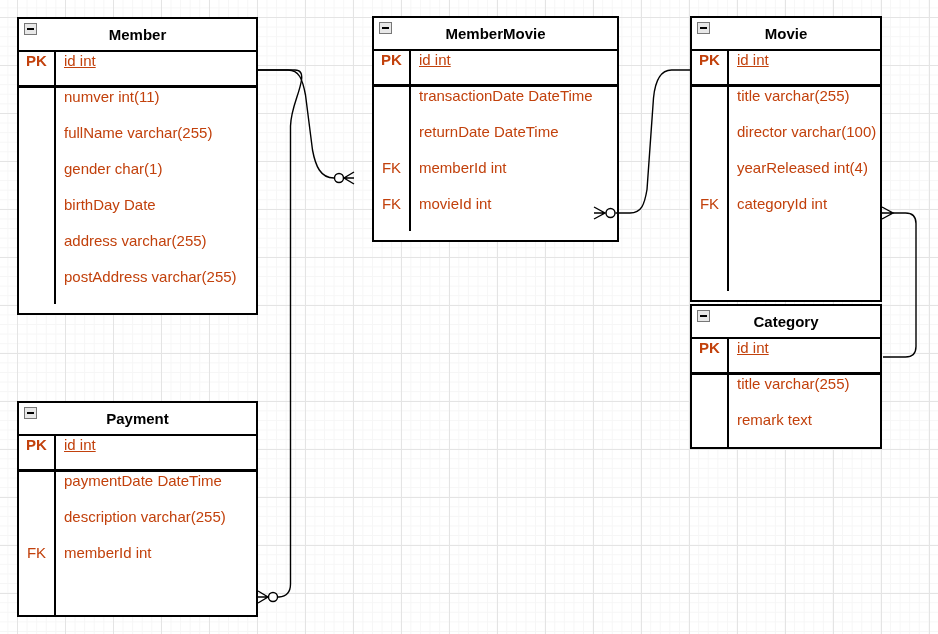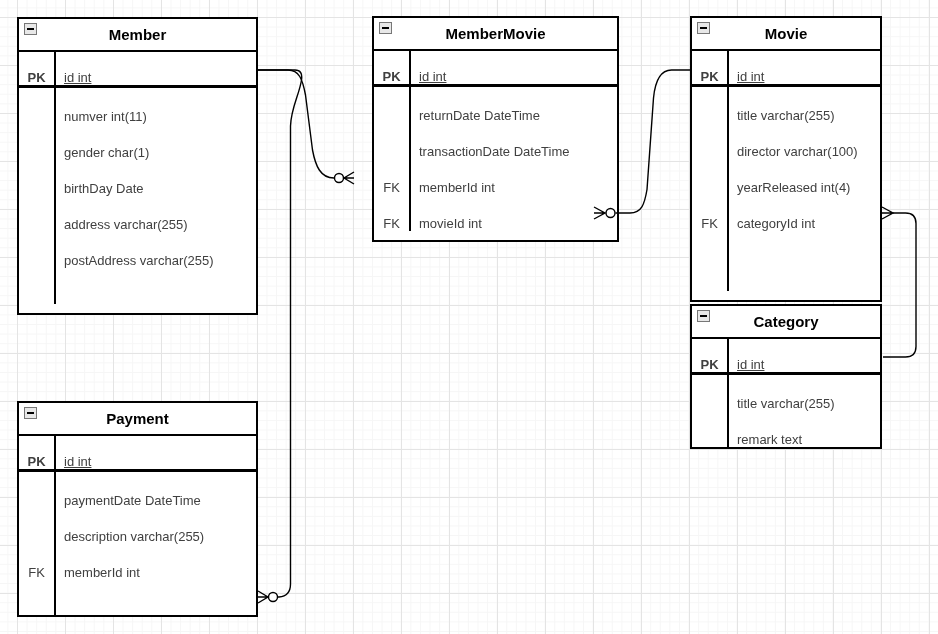--- a/index.html
+++ b/index.html
@@ -23,21 +23,21 @@
     display:flex;align-items:center;justify-content:center;
     font-weight:bold;font-size:15px;color:#000;
   }
   .collapse{
     position:absolute;left:5px;top:4px;width:13px;height:12px;
     background:#e8e8e8;border:1px solid #777;box-sizing:border-box;
     display:flex;align-items:center;justify-content:center;
   }
   .collapse .minus{display:block;width:7px;height:2px;background:#000;}
   .vdiv{position:absolute;left:35px;top:33px;width:1.5px;background:#000;}
-  .frow{display:flex;align-items:flex-end;height:36px;font-size:13px;color:#404040;}
+  .frow{display:flex;align-items:flex-start;height:36px;font-size:15px;color:#c2410c;}
   .frow.pk{height:33px;border-bottom:3px solid #000;box-sizing:content-box;}
   .keycol{width:35px;flex:none;text-align:center;}
   .frow.pk .keycol{font-weight:bold;}
   .fieldname{padding-left:10px;white-space:nowrap;}
   .frow.pk .fieldname{font-weight:normal;text-decoration:underline;}
   #edges{position:absolute;left:0;top:0;pointer-events:none;}
   #edges path,#edges circle{fill:none;stroke:#000;stroke-width:1.4px;}
   #edges circle{fill:#ffffff;}
 </style>
 </head>
@@ -56,20 +56,24 @@
         <div class="frow pk">
           <span class="keycol">PK</span>
           <span class="fieldname">id int</span>
         </div>
         <div class="frow">
           <span class="keycol"></span>
           <span class="fieldname">numver int(11)</span>
         </div>
         <div class="frow">
           <span class="keycol"></span>
+          <span class="fieldname">fullName varchar(255)</span>
+        </div>
+        <div class="frow">
+          <span class="keycol"></span>
           <span class="fieldname">gender char(1)</span>
         </div>
         <div class="frow">
           <span class="keycol"></span>
           <span class="fieldname">birthDay Date</span>
         </div>
         <div class="frow">
           <span class="keycol"></span>
           <span class="fieldname">address varchar(255)</span>
         </div>
@@ -88,25 +92,25 @@
         </span>
       <span>MemberMovie</span>
     </div>
     <div class="rows">
         <div class="frow pk">
           <span class="keycol">PK</span>
           <span class="fieldname">id int</span>
         </div>
         <div class="frow">
           <span class="keycol"></span>
+          <span class="fieldname">transactionDate DateTime</span>
+        </div>
+        <div class="frow">
+          <span class="keycol"></span>
           <span class="fieldname">returnDate DateTime</span>
-        </div>
-        <div class="frow">
-          <span class="keycol"></span>
-          <span class="fieldname">transactionDate DateTime</span>
         </div>
         <div class="frow">
           <span class="keycol">FK</span>
           <span class="fieldname">memberId int</span>
         </div>
         <div class="frow">
           <span class="keycol">FK</span>
           <span class="fieldname">movieId int</span>
         </div>
       </div>

